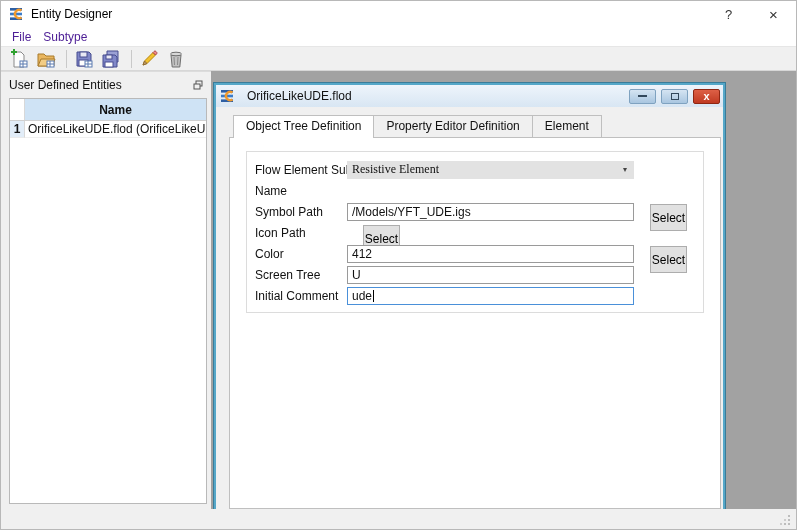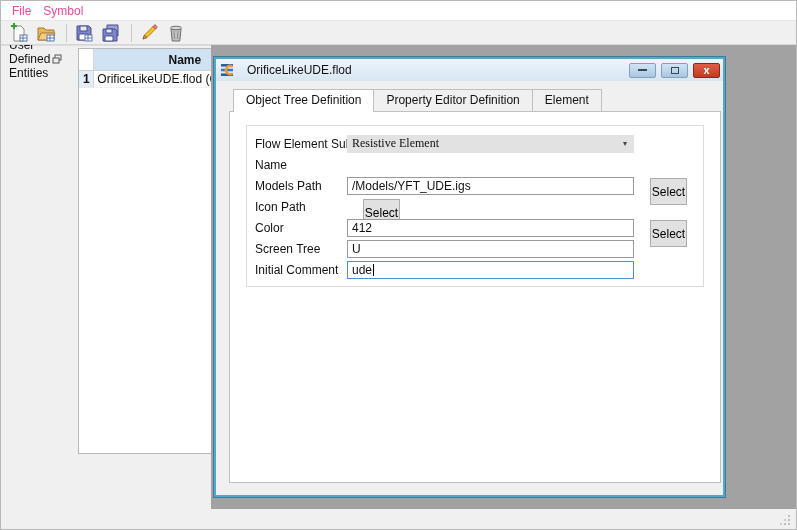--- a/index.html
+++ b/index.html
@@ -10,32 +10,32 @@
   
   .titlebar { height:26px; background:#ffffff; display:flex; align-items:center; padding-left:8px; flex:0 0 auto; }
   .app-icon { width:16px; height:16px; margin-right:6px; flex:0 0 auto; }
   .title-text { font-size:12px; color:#000; }
   .titlebar-btns { margin-left:auto; display:flex; height:26px; }
   .cap-btn { width:45px; height:26px; display:flex; align-items:center; justify-content:center; font-size:13px; color:#333; cursor:default; }
   .cap-btn.close-glyph { font-size:15px; }
 
   
   .menubar { height:19px; background:#ffffff; display:flex; align-items:center; padding-left:5px; flex:0 0 auto; }
-  .menu-item { padding:1px 6px; color:#ec4899; }
+  .menu-item { padding:1px 6px; color:#4c1d95; }
 
   
   .toolbar { height:25px; background:#f0f0f0; border-top:1px solid #e6e6e6; border-bottom:1px solid #d7d7d7; display:flex; align-items:center; padding-left:6px; flex:0 0 auto; }
   .tool-btn { width:24px; height:22px; display:flex; align-items:center; justify-content:center; margin-right:3px; }
   .tool-sep { width:1px; height:18px; background:#c9c9c9; margin:0 5px; }
 
   
   .main { flex:1; display:flex; overflow:hidden; }
 
   
-  .sidebar { width:210px; flex:0 0 auto; background:#f0f0f0; border-top:1px solid #dcdcdc; display:flex; flex-direction:row; }
+  .sidebar { width:210px; flex:0 0 auto; background:#f0f0f0; border-top:1px solid #dcdcdc; display:flex; flex-direction:column; }
   .dock-header { height:24px; display:flex; align-items:center; padding:2px 6px 0 8px; }
   .dock-title { flex:1; }
   .float-btn { width:14px; height:14px; display:flex; align-items:center; justify-content:center; }
   .entity-table { margin:2px 4px 0 8px; width:198px; height:406px; background:#ffffff; border:1px solid #b9b9b9; display:flex; flex-direction:column; }
   .thead { display:flex; height:22px; flex:0 0 auto; border-bottom:1px solid #d0d0d0; }
   .corner-cell { width:15px; background:#ffffff; border-right:1px solid #d8d8d8; }
   .th-name { flex:1; background:#cfe3f5; font-weight:bold; display:flex; align-items:center; justify-content:center; }
   .trow { display:flex; height:17px; flex:0 0 auto; }
   .rownum { width:15px; background:#e2edf8; font-weight:bold; display:flex; align-items:center; justify-content:center; border-right:1px solid #d8d8d8; border-bottom:1px solid #eaeaea; }
   .tcell { flex:1; display:flex; align-items:center; padding-left:3px; white-space:nowrap; overflow:hidden; border-bottom:1px solid #f0f0f0; }
@@ -74,24 +74,37 @@
   .select-btn { margin-left:16px; width:37px; height:27px; background:#e1e1e1; border:1px solid #adadad; font-family:"Liberation Sans", sans-serif; font-size:12px; display:flex; align-items:center; justify-content:center;margin-top:12px; }
 
   
   .statusbar { height:20px; flex:0 0 auto; background:#f0f0f0; display:flex; align-items:flex-end; justify-content:flex-end; padding:0 5px 3px 0; }
 </style>
 </head>
 <body>
 
 <div class="app">
 
+  <div class="titlebar">
+    <svg class="app-icon" viewBox="0 0 16 16">
+      <rect x="1" y="2" width="12" height="2.6" fill="#2e5fa3"></rect>
+      <rect x="1" y="6.7" width="12" height="2.6" fill="#3a7bc8"></rect>
+      <rect x="1" y="11.4" width="12" height="2.6" fill="#2e5fa3"></rect>
+      <path d="M12.5 4.5 A4.2 4.2 0 1 0 12.5 11.5" stroke="#f09a2e" stroke-width="2.4" fill="none"></path>
+    </svg>
+    <span class="title-text">Entity Designer</span>
+    <div class="titlebar-btns">
+      <div class="cap-btn">?</div>
+      <div class="cap-btn close-glyph">×</div>
+    </div>
+  </div>
 
   <div class="menubar">
     <span class="menu-item">File</span>
-    <span class="menu-item">Symbol</span>
+    <span class="menu-item">Subtype</span>
   </div>
 
   <div class="toolbar">
     <div class="tool-btn">
       <svg width="20" height="20" viewBox="0 0 20 20">
         <path d="M5 3h7l3 3v12H5z" fill="#fdfdfd" stroke="#8a8a8a"></path>
         <rect x="2" y="2" width="6" height="2" fill="#2fa12f"></rect>
         <rect x="4" y="0" width="2" height="6" fill="#2fa12f"></rect>
         <rect x="11" y="12" width="7" height="6" fill="#fff" stroke="#5a7ab0"></rect>
         <line x1="11" y1="15" x2="18" y2="15" stroke="#5a7ab0"></line>
@@ -207,21 +220,21 @@
                   <span class="combo-text">Resistive Element</span>
                   <span class="combo-arrow">▾</span>
                 </div>
               </div>
 
               <div class="frow">
                 <span class="flabel">Name</span>
               </div>
 
               <div class="frow">
-                <span class="flabel">Models Path</span>
+                <span class="flabel">Symbol Path</span>
                 <div class="ffield">
                   <input type="text" value="/Models/YFT_UDE.igs" style="">
                 </div>
                 <button class="select-btn">Select</button>
               </div>
 
               <div class="frow">
                 <span class="flabel">Icon Path</span>
                 <button class="select-btn">Select</button>
               </div>

